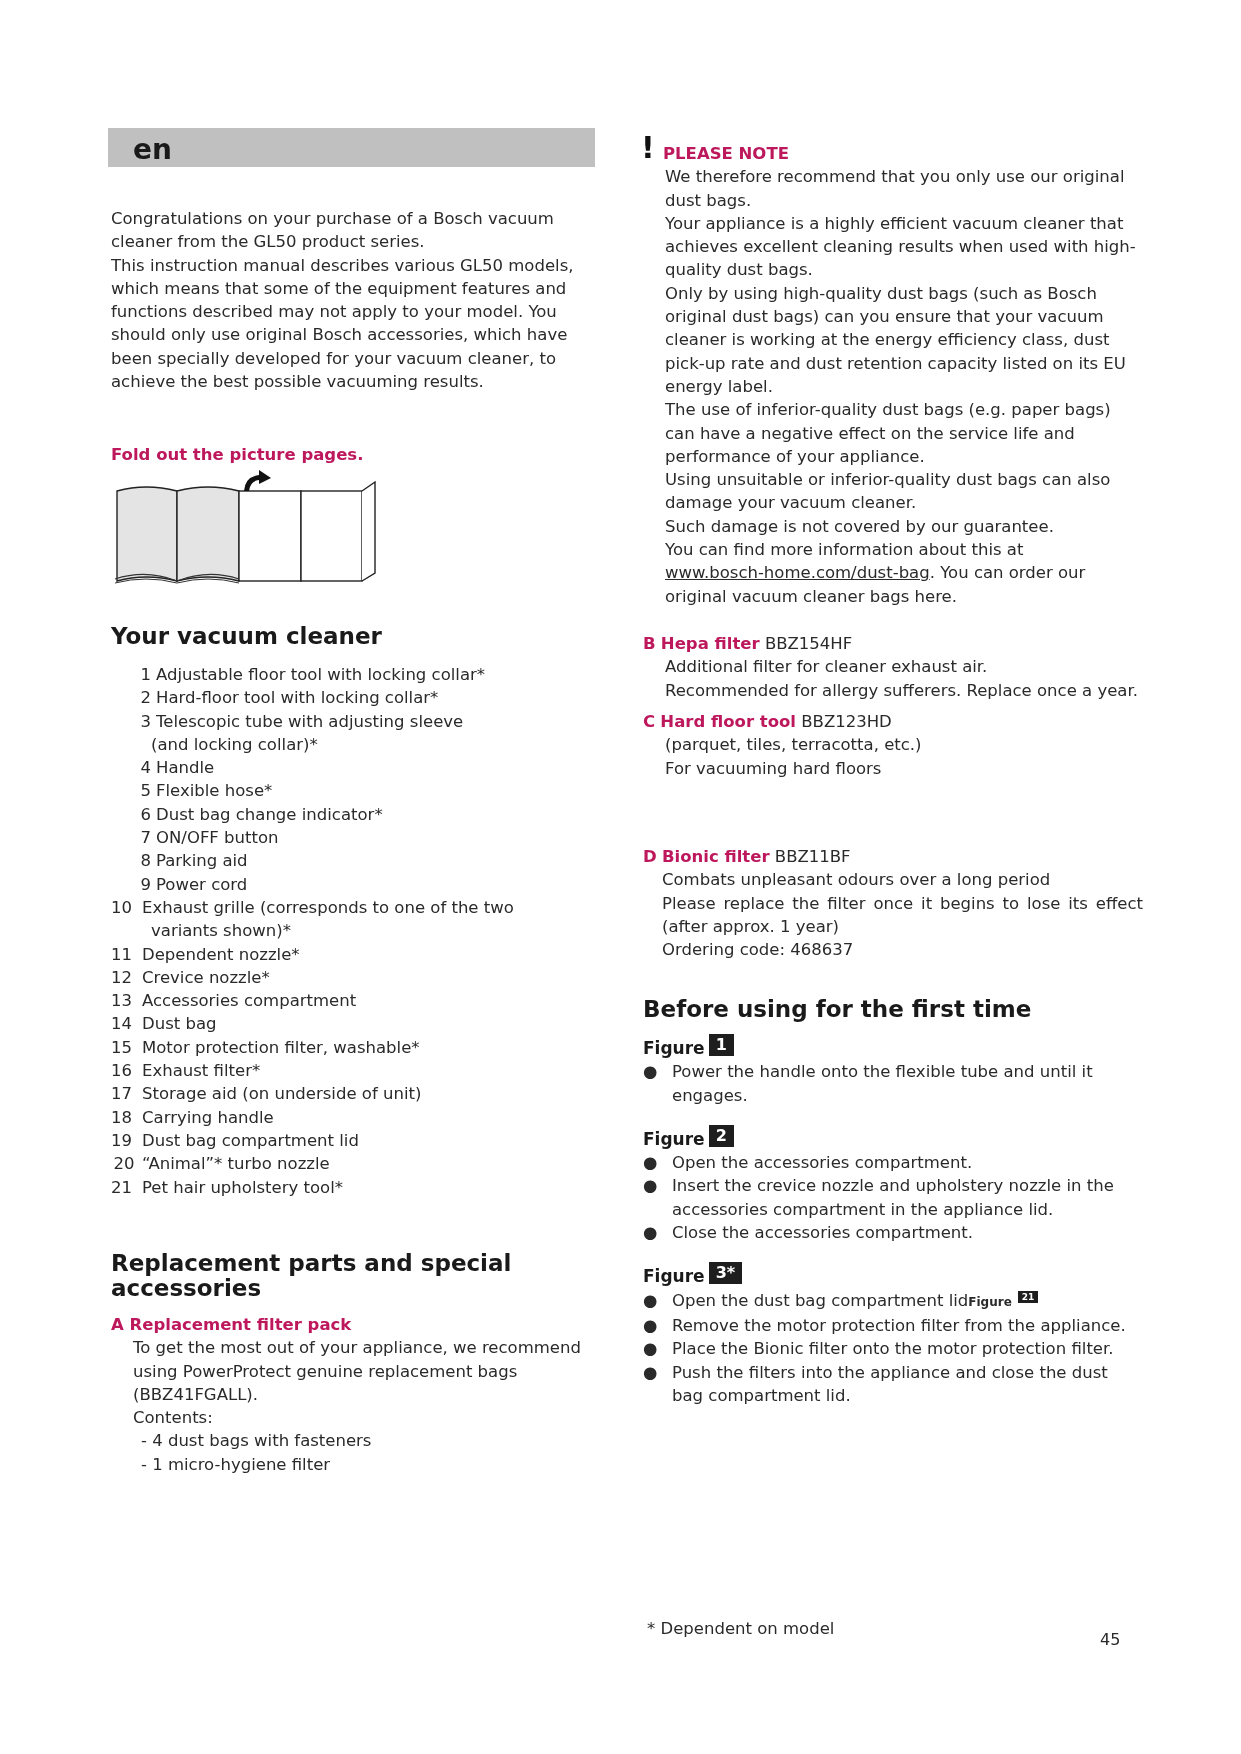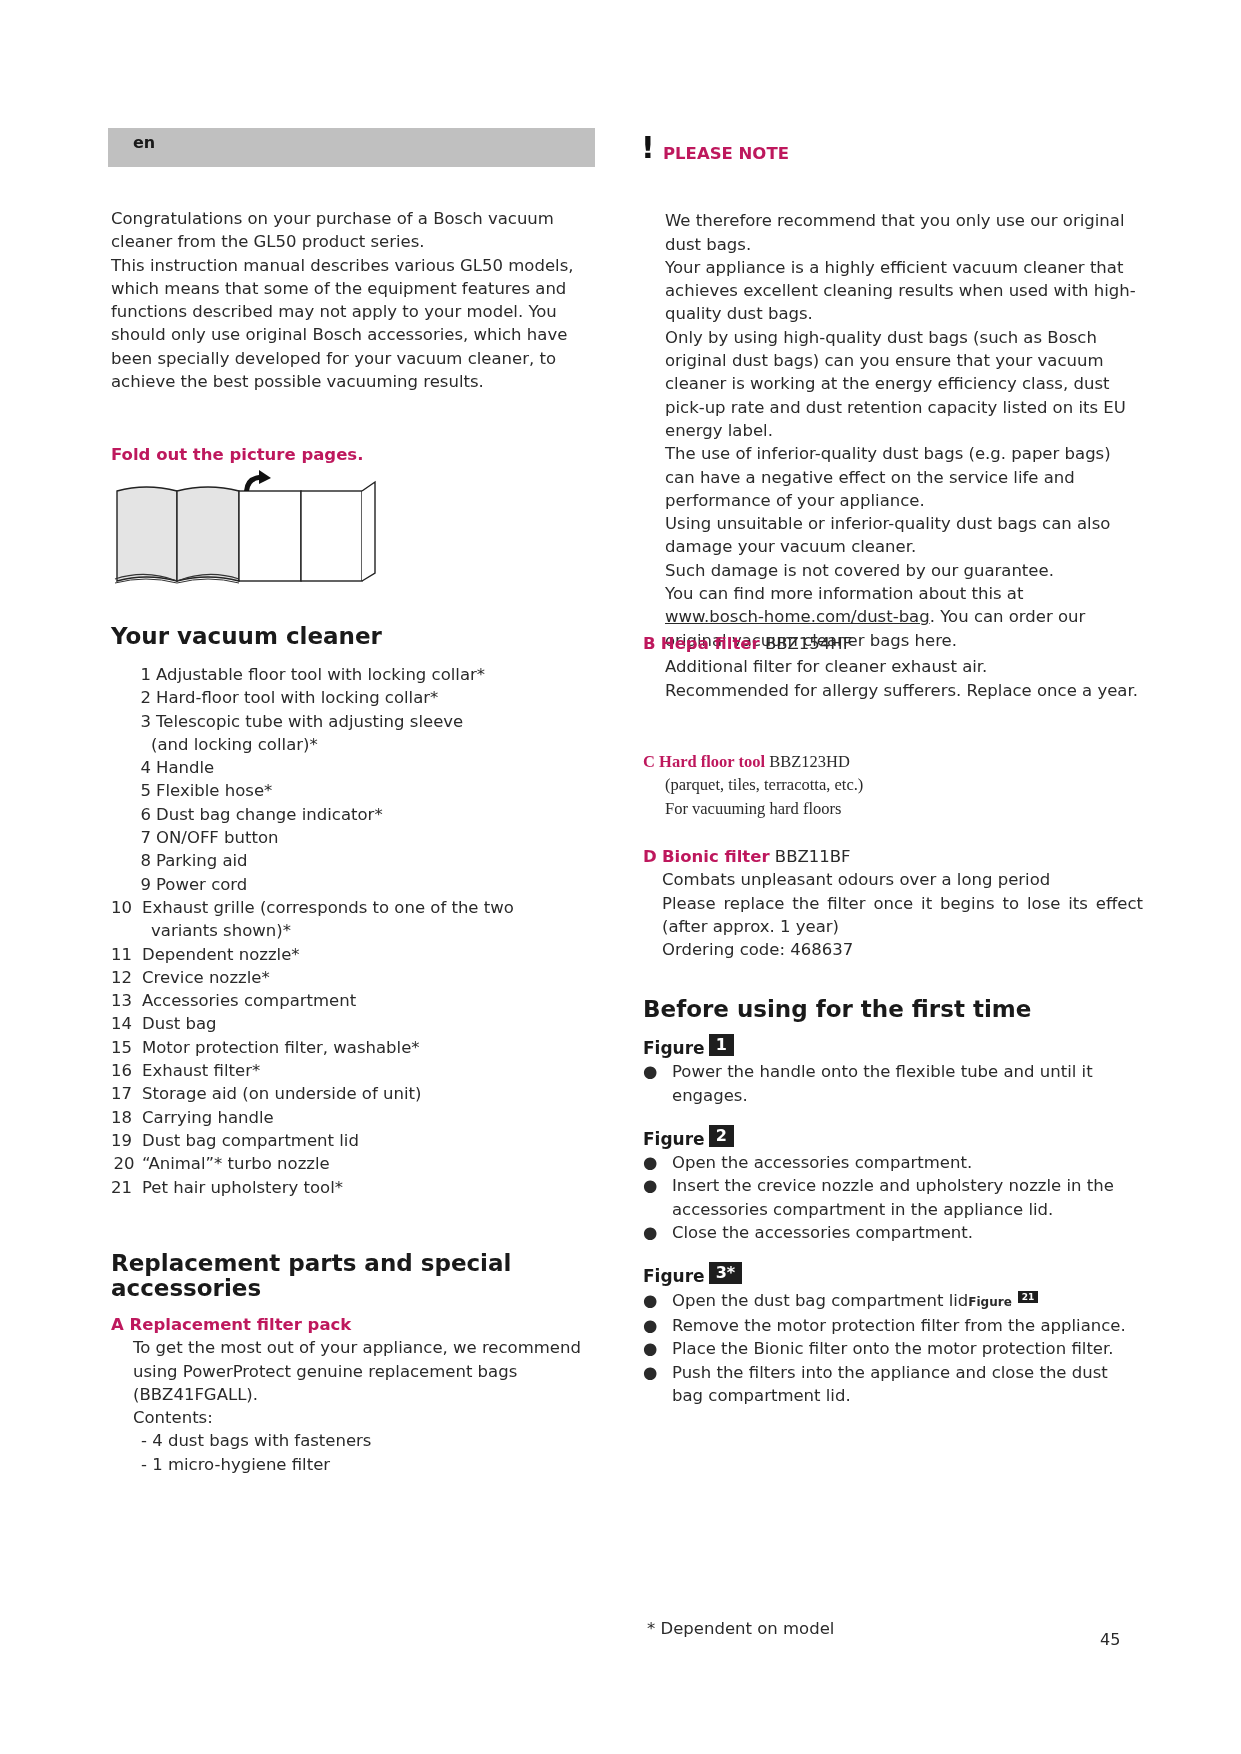--- a/index.html
+++ b/index.html
@@ -5,21 +5,21 @@
   html, body { margin: 0; padding: 0; background: #ffffff; }
   body {
     width: 1241px; height: 1754px; position: relative; overflow: hidden;
     font-family: "DejaVu Sans", sans-serif; color: #2a2a2a;
   }
   .lang-bar {
     position: absolute; left: 108px; top: 128px; width: 487px; height: 39px;
     background: #c0c0c0;
   }
   .lang-bar span {
-    position: absolute; left: 25px; top: 5px; font-size: 16px; font-weight: bold; color: #1a1a1a;
+    position: absolute; left: 25px; top: 5px; font-size: 28px; font-weight: bold; color: #1a1a1a;
   }
   .col { position: absolute; font-size: 16.5px; line-height: 23.3px; }
   .colL { left: 111px; width: 490px; }
   .colR { left: 643px; width: 500px; }
   p { margin: 0; }
   .h2 { font-size: 23px; font-weight: bold; color: #1a1a1a; line-height: 25px; }
   .h3 { font-weight: bold; color: #be185d; }
   .list .item { display: flex; }
   .list .num { width: 26px; text-align: right; padding-right: 5px; flex: 0 0 auto; }
   .indent { padding-left: 40px; }
@@ -162,39 +162,39 @@
   <p class="h3">A Replacement filter pack</p>
   <p class="ind22">To get the most out of your appliance, we recommend using PowerProtect genuine replacement bags (BBZ41FGALL).</p>
   <p class="ind22">Contents:</p>
   <p style="padding-left:30px;">- 4 dust bags with fasteners</p>
   <p style="padding-left:30px;">- 1 micro-hygiene filter</p>
 </div>
 
 <div class="col colR" style="top:142px; left:643px;">
   <span class="note-mark">!</span>
   <p class="h3" style="padding-left:20px;">PLEASE NOTE</p>
-  <div style="padding-left:22px;margin-top:44px;">
+  <div style="padding-left:22px;">
     <p>We therefore recommend that you only use our original dust bags.</p>
     <p>Your appliance is a highly efficient vacuum cleaner that achieves excellent cleaning results when used with high-quality dust bags.</p>
     <p>Only by using high-quality dust bags (such as Bosch original dust bags) can you ensure that your vacuum cleaner is working at the energy efficiency class, dust pick-up rate and dust retention capacity listed on its EU energy label.</p>
     <p>The use of inferior-quality dust bags (e.g. paper bags) can have a negative effect on the service life and performance of your appliance.</p>
     <p>Using unsuitable or inferior-quality dust bags can also damage your vacuum cleaner.</p>
     <p>Such damage is not covered by our guarantee.</p>
     <p>You can find more information about this at</p>
     <p><a class="link">www.bosch-home.com/dust-bag</a><span>. You can order our original vacuum cleaner bags here.</span></p>
   </div>
 </div>
 
 <div class="col colR" style="top:632px;">
   <p><span class="h3">B</span> <span class="h3">Hepa filter</span> <span>BBZ154HF</span></p>
   <p class="ind22">Additional filter for cleaner exhaust air.</p>
   <p class="ind22">Recommended for allergy sufferers. Replace once a year.</p>
 </div>
 
-<div class="col colR" style="top:750px;font-family:Liberation Serif, serif;">
+<div class="col colR" style="top:710px;">
   <p><span class="h3">C</span> <span class="h3">Hard floor tool</span> <span>BBZ123HD</span></p>
   <p class="ind22">(parquet, tiles, terracotta, etc.)</p>
   <p class="ind22">For vacuuming hard floors</p>
 </div>
 
 <div class="col colR" style="top:845px;">
   <p><span class="h3">D</span> <span class="h3">Bionic filter</span> <span>BBZ11BF</span></p>
   <p class="ind22" style="padding-left:19px; text-align:justify;">Combats unpleasant odours over a long period</p>
   <p class="ind22" style="padding-left:19px; text-align:justify;">Please replace the filter once it begins to lose its effect (after approx. 1 year)</p>
   <p class="ind22" style="padding-left:19px;">Ordering code: 468637</p>

